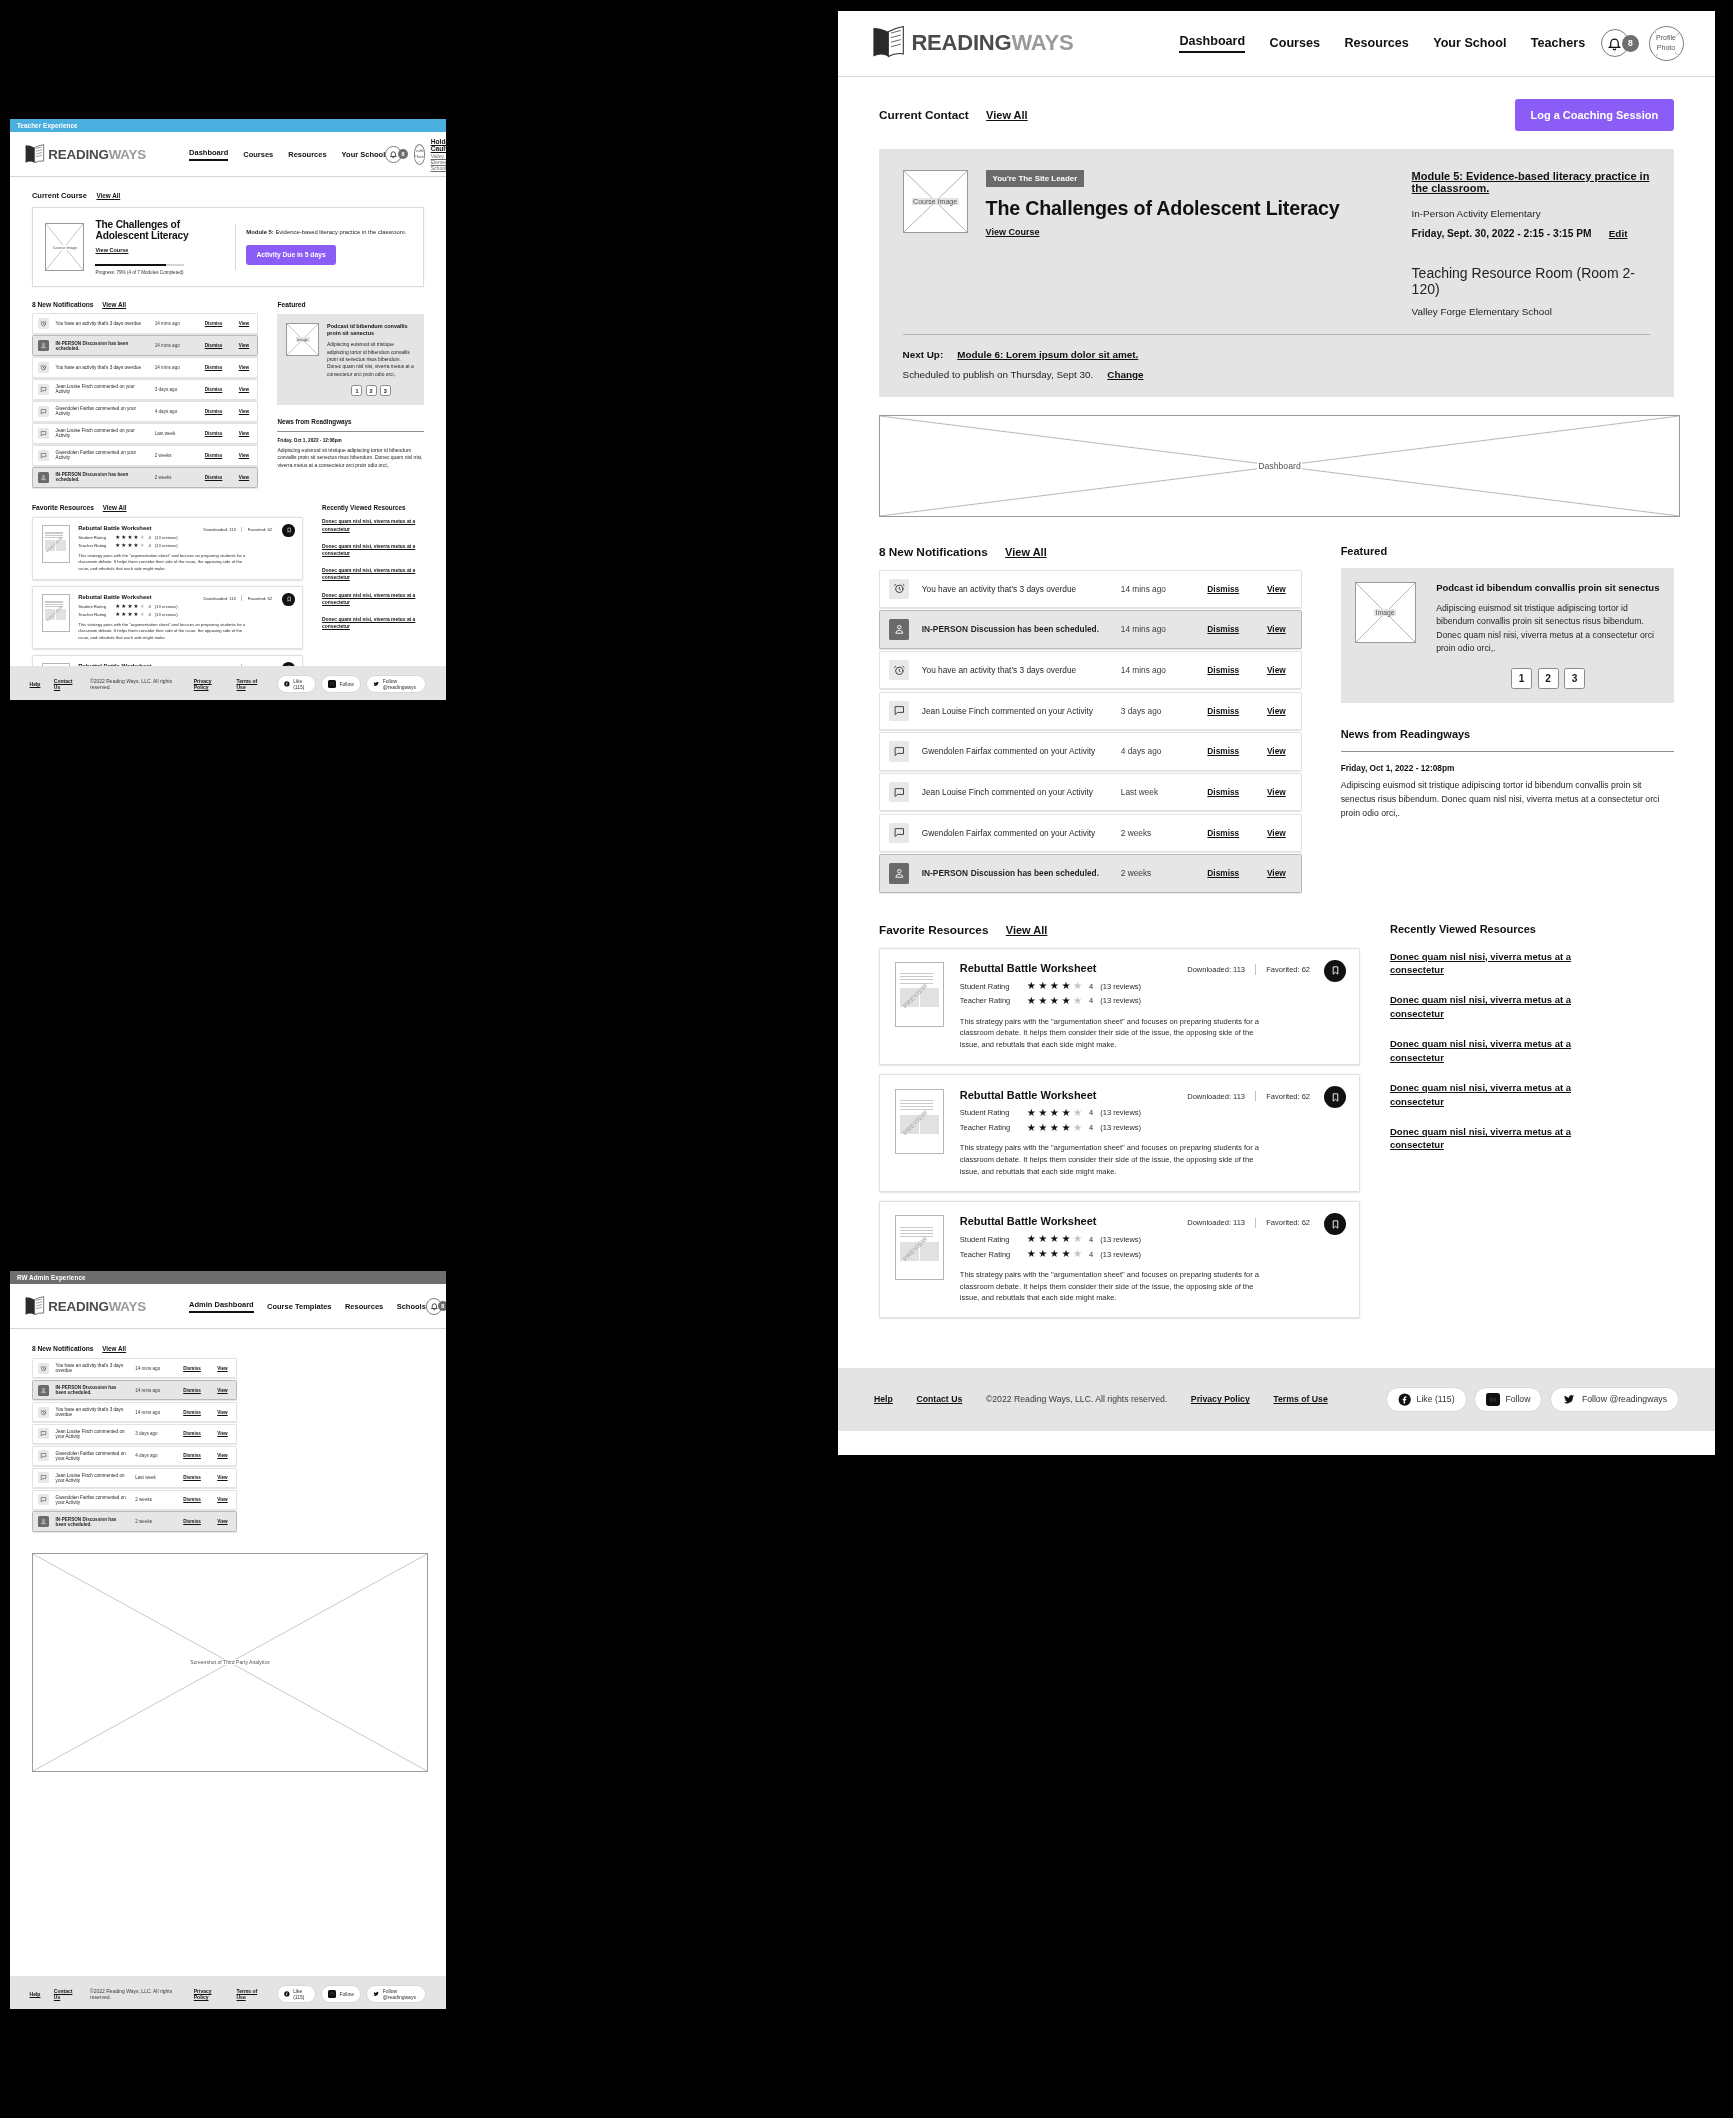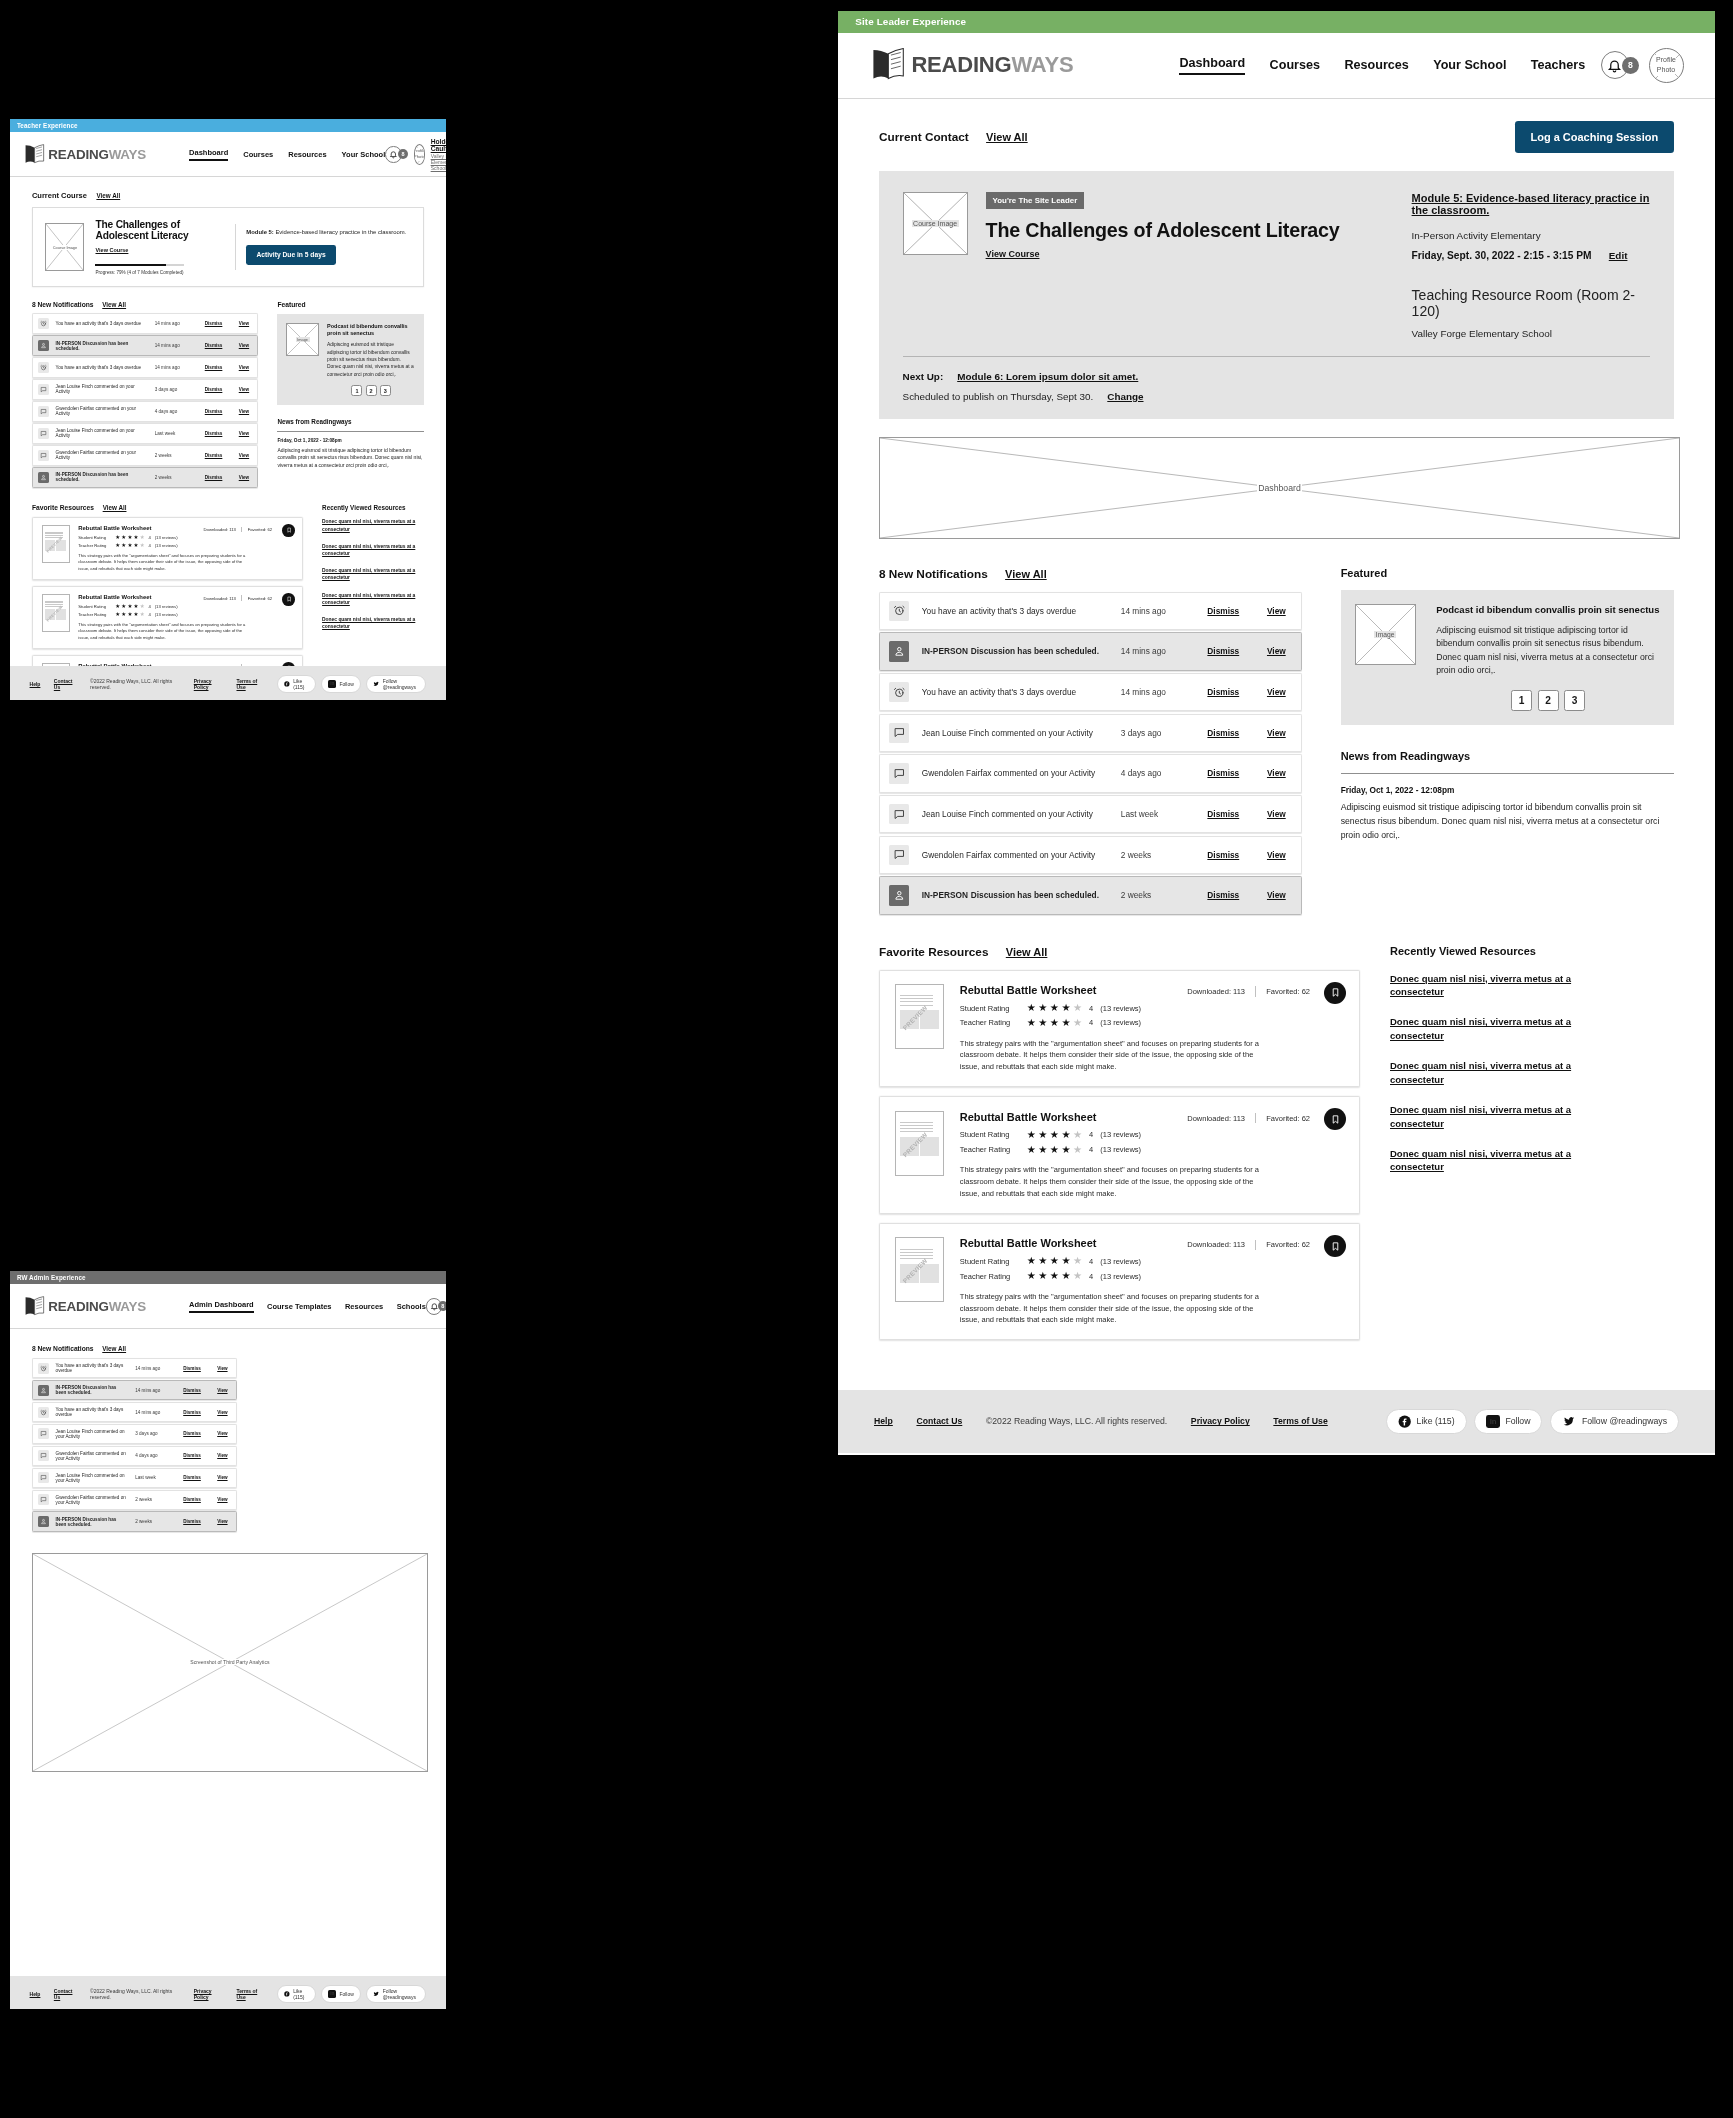--- a/index.html
+++ b/index.html
@@ -42,21 +42,21 @@
   .sec-title { font-weight:800; color:#111; }
   .sec-link { font-weight:700; text-decoration:underline; color:#111; }
 
   
   .crossbox { position:relative; border:0.8px solid #9a9a9a; background:#fff;
               display:flex; align-items:center; justify-content:center; }
   .crossbox svg { position:absolute; inset:0; width:100%; height:100%; }
   .crossbox span { position:relative; color:#555; text-align:center; background:#fff; padding:0 1.6px;}
 
   
-  .btn-dark { background:#0c4a6e; color:#fff; font-weight:700; border:none; border-radius:2.4px; text-align:center; white-space:nowrap;}
+  .btn-dark { background:#8b5cf6; color:#fff; font-weight:700; border:none; border-radius:2.4px; text-align:center; white-space:nowrap;}
 
   
   .notif-list { display:flex; flex-direction:column; }
   .notif-row { display:flex; align-items:center; background:#fff; border:0.8px solid #e2e2e2;
                box-shadow: 0 0.8px 0.8px rgba(0,0,0,.10); }
   .notif-row.inperson { background:#e6e6e6; border:0.8px solid #b9b9b9; }
   .notif-icon { background:#e8e8e8; display:flex; align-items:center; justify-content:center; flex:none; }
   .notif-row.inperson .notif-icon { background:#6a6a6a; }
   .notif-text { flex:1; color:#1f1f1f; }
   .notif-row.inperson .notif-text { font-weight:700; }
@@ -718,23 +718,20 @@
                 <path d="M22 5.9c-.7.3-1.5.5-2.3.6.8-.5 1.4-1.3 1.7-2.2-.8.5-1.6.8-2.5 1a4 4 0 0 0-6.8 3.6A11.3 11.3 0 0 1 3.9 4.7a4 4 0 0 0 1.2 5.3c-.6 0-1.2-.2-1.8-.5a4 4 0 0 0 3.2 3.9c-.6.2-1.2.2-1.8.1a4 4 0 0 0 3.7 2.8A8 8 0 0 1 2 18a11.3 11.3 0 0 0 17.4-10c.8-.5 1.5-1.3 2.1-2.1z" fill="#111"></path>
               </svg>
             <span>Follow @readingways</span>
           </div>
         </div>
       </div>
     </div>
   </div>
 
   <div class="panel" id="sl-panel" style="left:835px; top:7.9px; width:883px; height:1450px; border:3.9px solid #000;">
-    <div class="panel-bar" style="background:#77b064; height:22px; font-size:9.9px; padding-left:17.3px;">
-      <span>Site Leader Experience</span>
-    </div>
     <div class="panel-body" style="height:1420px; position:relative; background:#fff;">
 
       <div class="site-header" style="height:66px; padding:0 31.5px;">
         <div class="logo-wrap" style="gap:3.9px;">
           <svg width="38" height="39" viewBox="0 0 56 60">
             <path d="M4 6 L4 50 Q16 44 27 50 L27 12 Q16 6 4 6 Z" fill="#2b2b2b"></path>
             <path d="M27 12 Q38 6 50 4 L50 46 Q38 44 27 50 Z" fill="#fff" stroke="#2b2b2b" stroke-width="1.6"></path>
             <g stroke="#2b2b2b" stroke-width="1.1" fill="none">
               <path d="M31 14 L46 10"></path>
                 <path d="M31 21 L46 17"></path>

